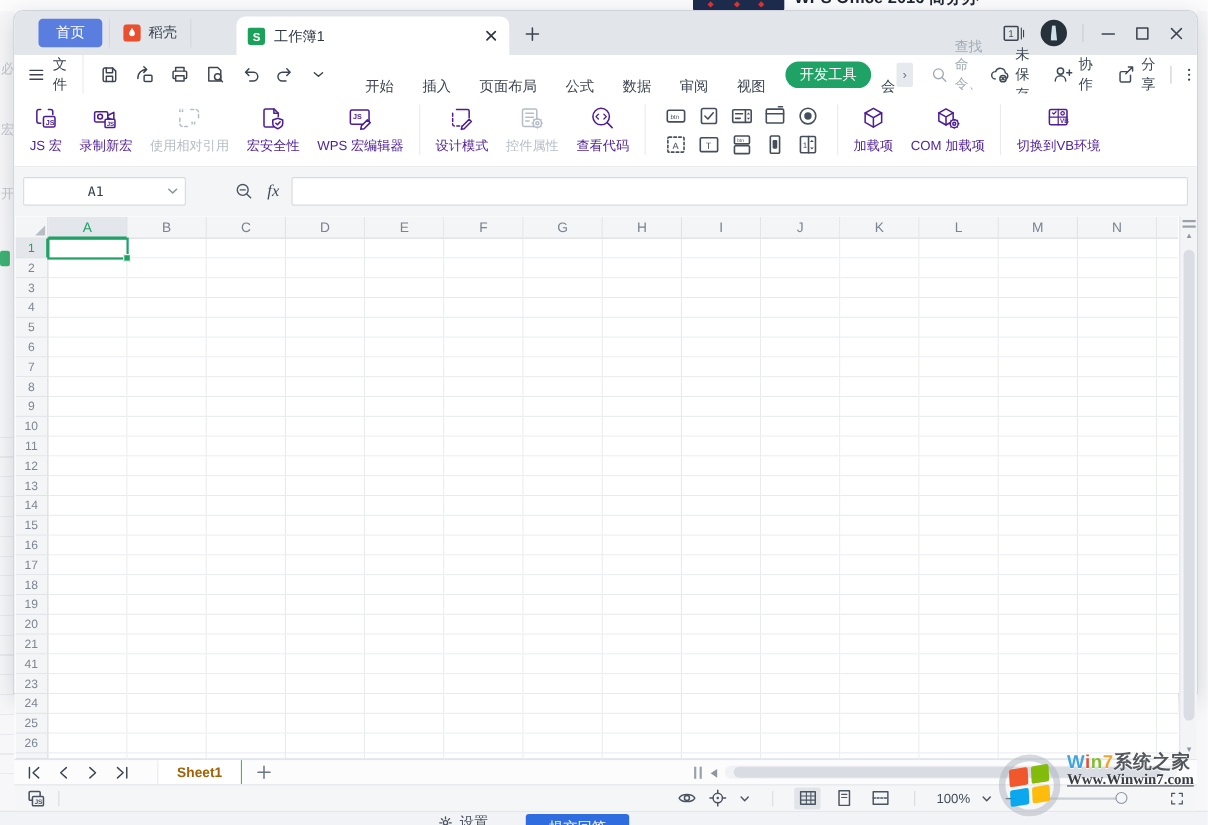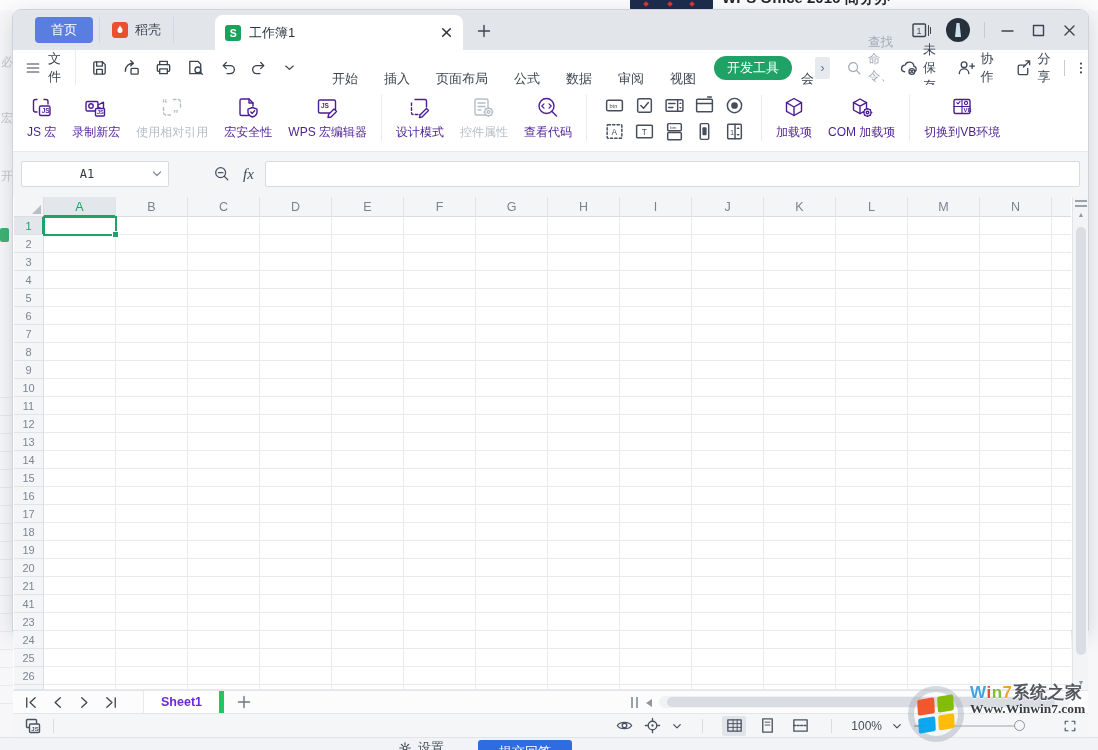--- a/index.html
+++ b/index.html
@@ -107,22 +107,22 @@
   .vs-split { position:absolute; top:3px; left:2px; width:12px; height:7px;
       border-top:2px solid #9aa1ab; border-bottom:2px solid #9aa1ab; }
   .vs-up { position:absolute; top:14px; left:0; width:16px; text-align:center; font-size:7px; color:#8e96a1; }
   .vs-thumb { position:absolute; top:30px; left:3px; width:10px; height:428px; background:#dadde3; border-radius:6px; }
   .vs-down { position:absolute; bottom:4px; left:0; width:16px; text-align:center; font-size:7px; color:#8e96a1; }
 
   
   .sheetbar { position:absolute; left:0; top:680px; width:100%; height:23px; background:#fcfcfd; border-top:1px solid #e3e5e9;
       display:flex; align-items:center; }
   .sheet-nav { display:flex; align-items:center; gap:12px; padding:0 10px; }
-  .sheet-tab { margin-left:14px; height:22px; padding:0 17px; background:#fff; border-left:1px solid #e8eaed; border-right:5px solid #22c55e;
-      display:flex; align-items:center; font-size:12.5px; font-weight:700; color:#6d28d9; }
+  .sheet-tab { margin-left:14px; height:22px; padding:0 17px; background:#fff; border-left:1px solid #e8eaed; border-right:1px solid #22c55e;
+      display:flex; align-items:center; font-size:12.5px; font-weight:700; color:#a16207; }
   .sheet-add { margin-left:13px; color:#6d7683; }
   .hs-split { position:absolute; left:618px; top:6px; width:7px; height:11px; border-left:2px solid #9aa1ab; border-right:2px solid #9aa1ab; }
   .hs-left { position:absolute; left:633px; top:8px; width:0; height:0; border-style:solid; border-width:4px 6px 4px 0; border-color:transparent #8e96a1 transparent transparent; }
   .hs-track { position:absolute; left:646px; right:18px; top:5px; height:12px; background:#f1f2f5; border-radius:6px; }
   .hs-thumb { position:absolute; left:8px; top:1px; width:388px; height:10px; background:#d9dce2; border-radius:5px; }
 
   
   .statusbar { position:absolute; left:0; top:703px; width:100%; height:24px; background:#f5f6f8; border-top:1px solid #e3e5e9;
       display:flex; align-items:center; padding:0 10px; color:#4a5361; border-radius:0; }
   .sb-div { width:1px; height:14px; background:#d9dce1; margin:0 10px; }
@@ -135,21 +135,21 @@
 
   
   .watermark { position:absolute; left:906px; top:684px; display:flex; align-items:flex-start; gap:4px; z-index:60; opacity:.95; }
   .wm-logo { position:relative; width:60px; height:60px; }
   .wm-ring { position:absolute; inset:2px; border-radius:50%; border:6px solid rgba(170,176,185,.5); }
   .wm-flag { position:absolute; left:12px; top:13px; width:36px; height:34px; display:grid; grid-template-columns:1fr 1fr; gap:3px;
       transform:skewY(-6deg) rotate(-3deg); }
   .wm-flag i { border-radius:2px; }
   .wm-text { line-height:1.05; }
   .wm-line1 { font-size:17px; font-weight:700; color:#4a4f55; text-shadow:0 1px 0 rgba(255,255,255,.85); letter-spacing:.5px; white-space:nowrap; }
-  .wm-line2 { font-family:"Liberation Serif",serif; font-size:13.5px; font-weight:700; color:#2f3338; text-shadow:0 1px 0 rgba(255,255,255,.8); white-space:nowrap; }
+  .wm-line2 { font-family:"Liberation Serif",serif; font-size:13.5px; font-weight:700; color:#2f3338; text-shadow:0 1px 0 rgba(255,255,255,.8); white-space:nowrap;text-decoration:underline; }
 
   svg { display:block; }
   svg text { font-family:"Liberation Sans","DejaVu Sans",sans-serif; }
 </style>
 </head>
 <body>
 
 <div class="stage">
 
   <div class="bg-top">

